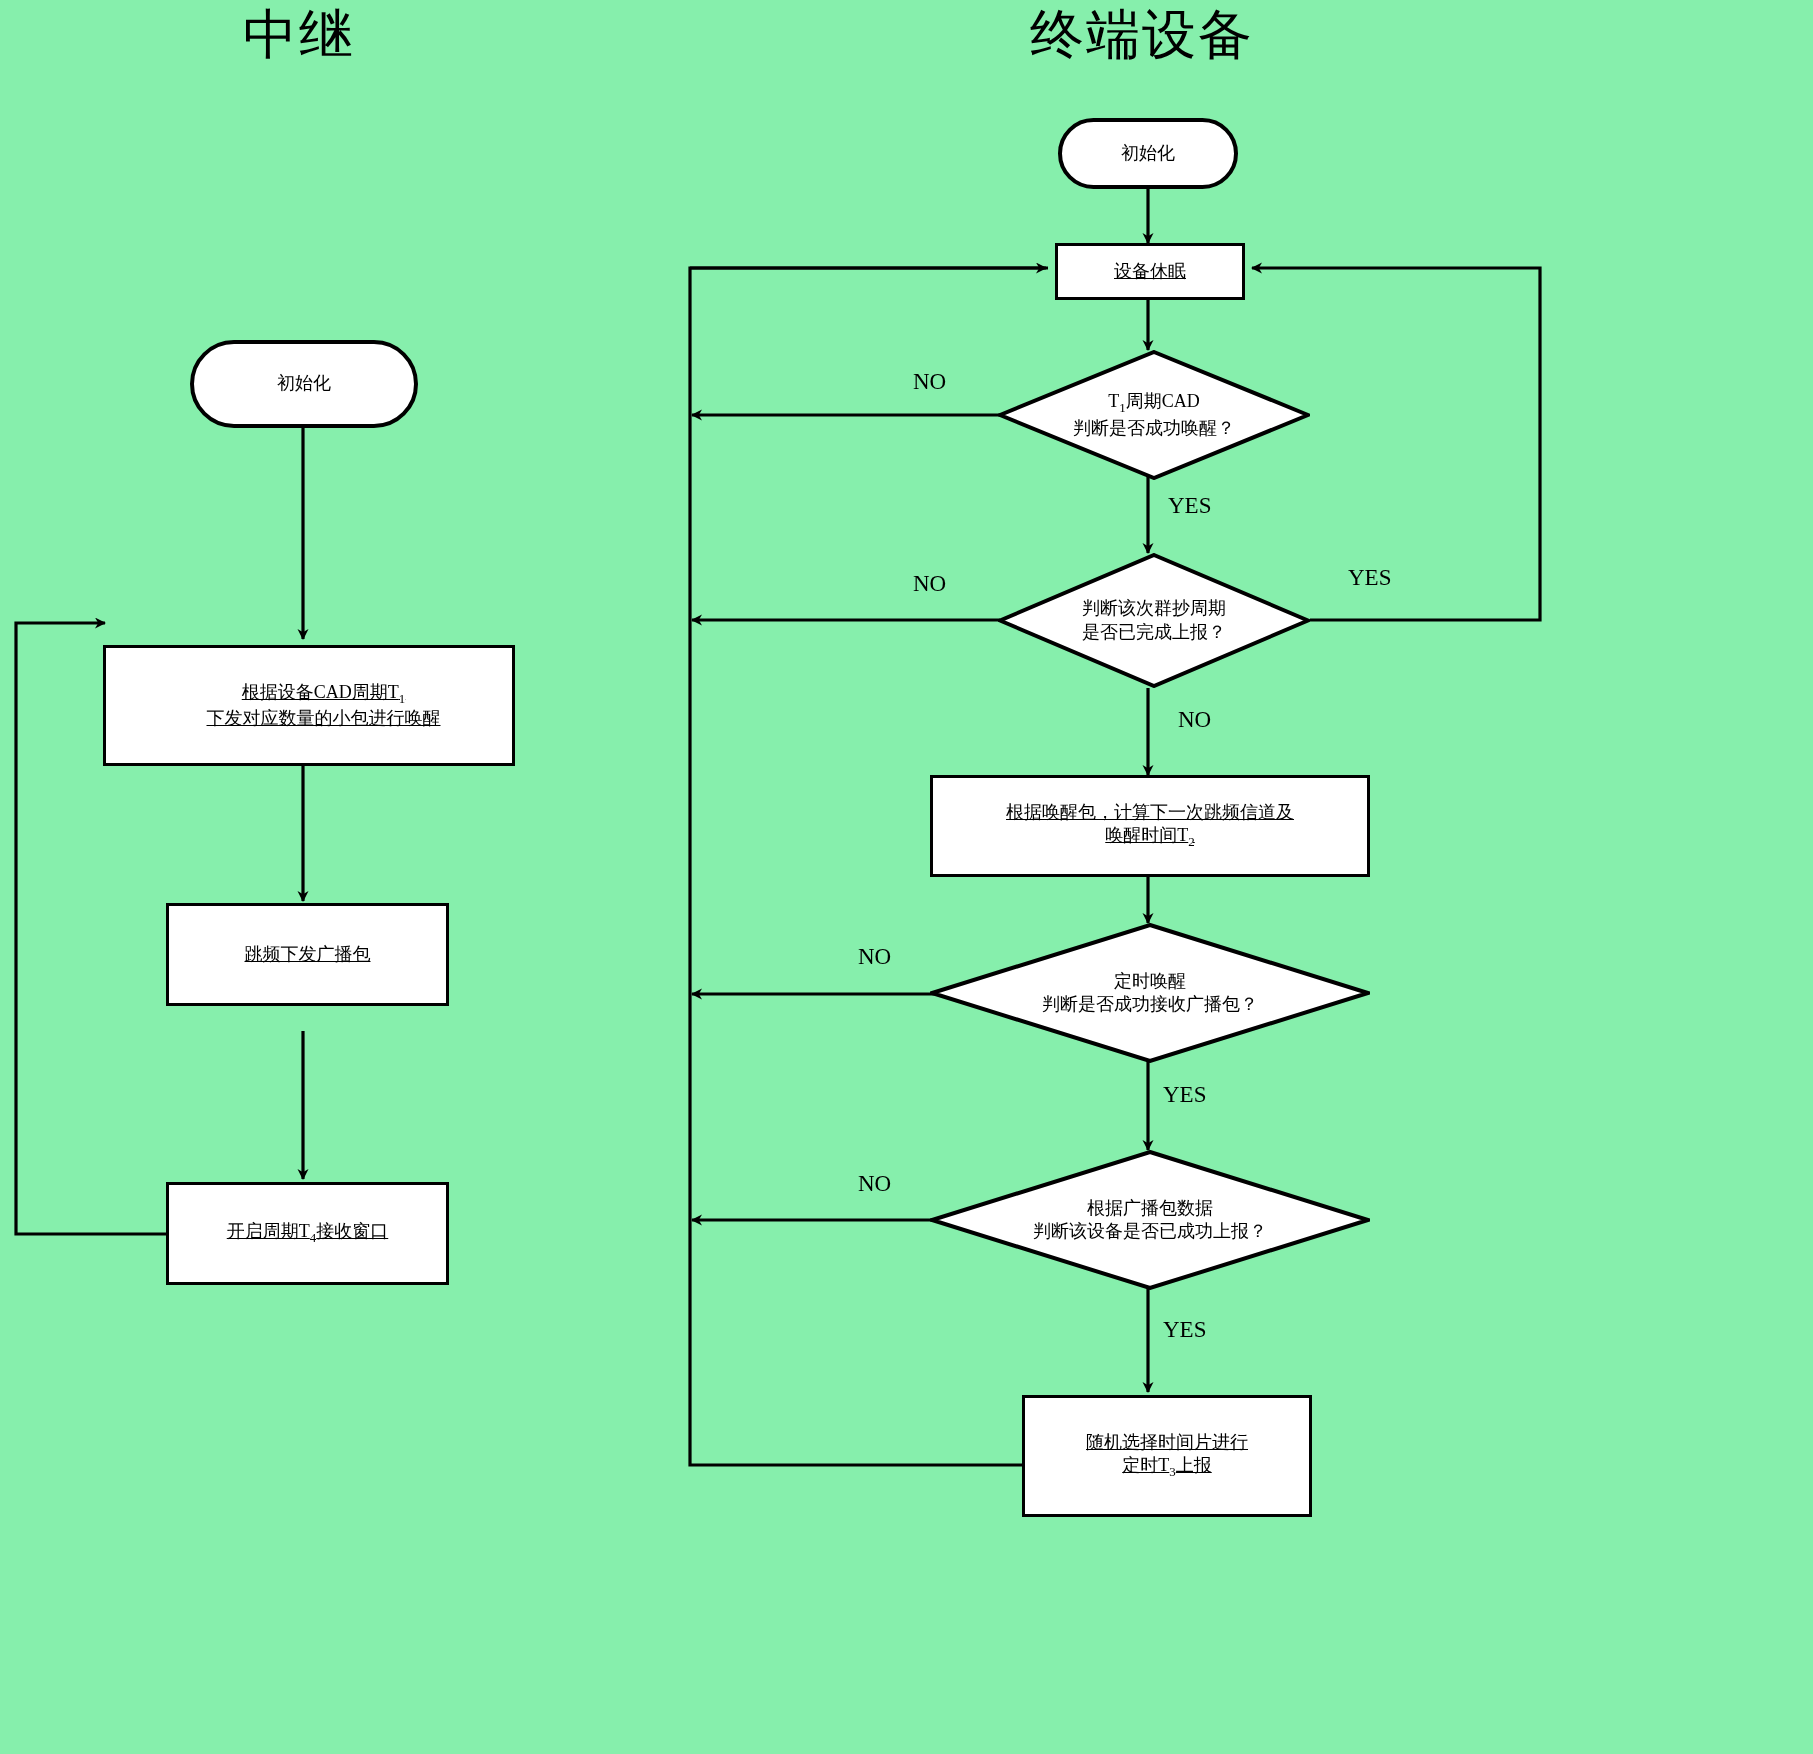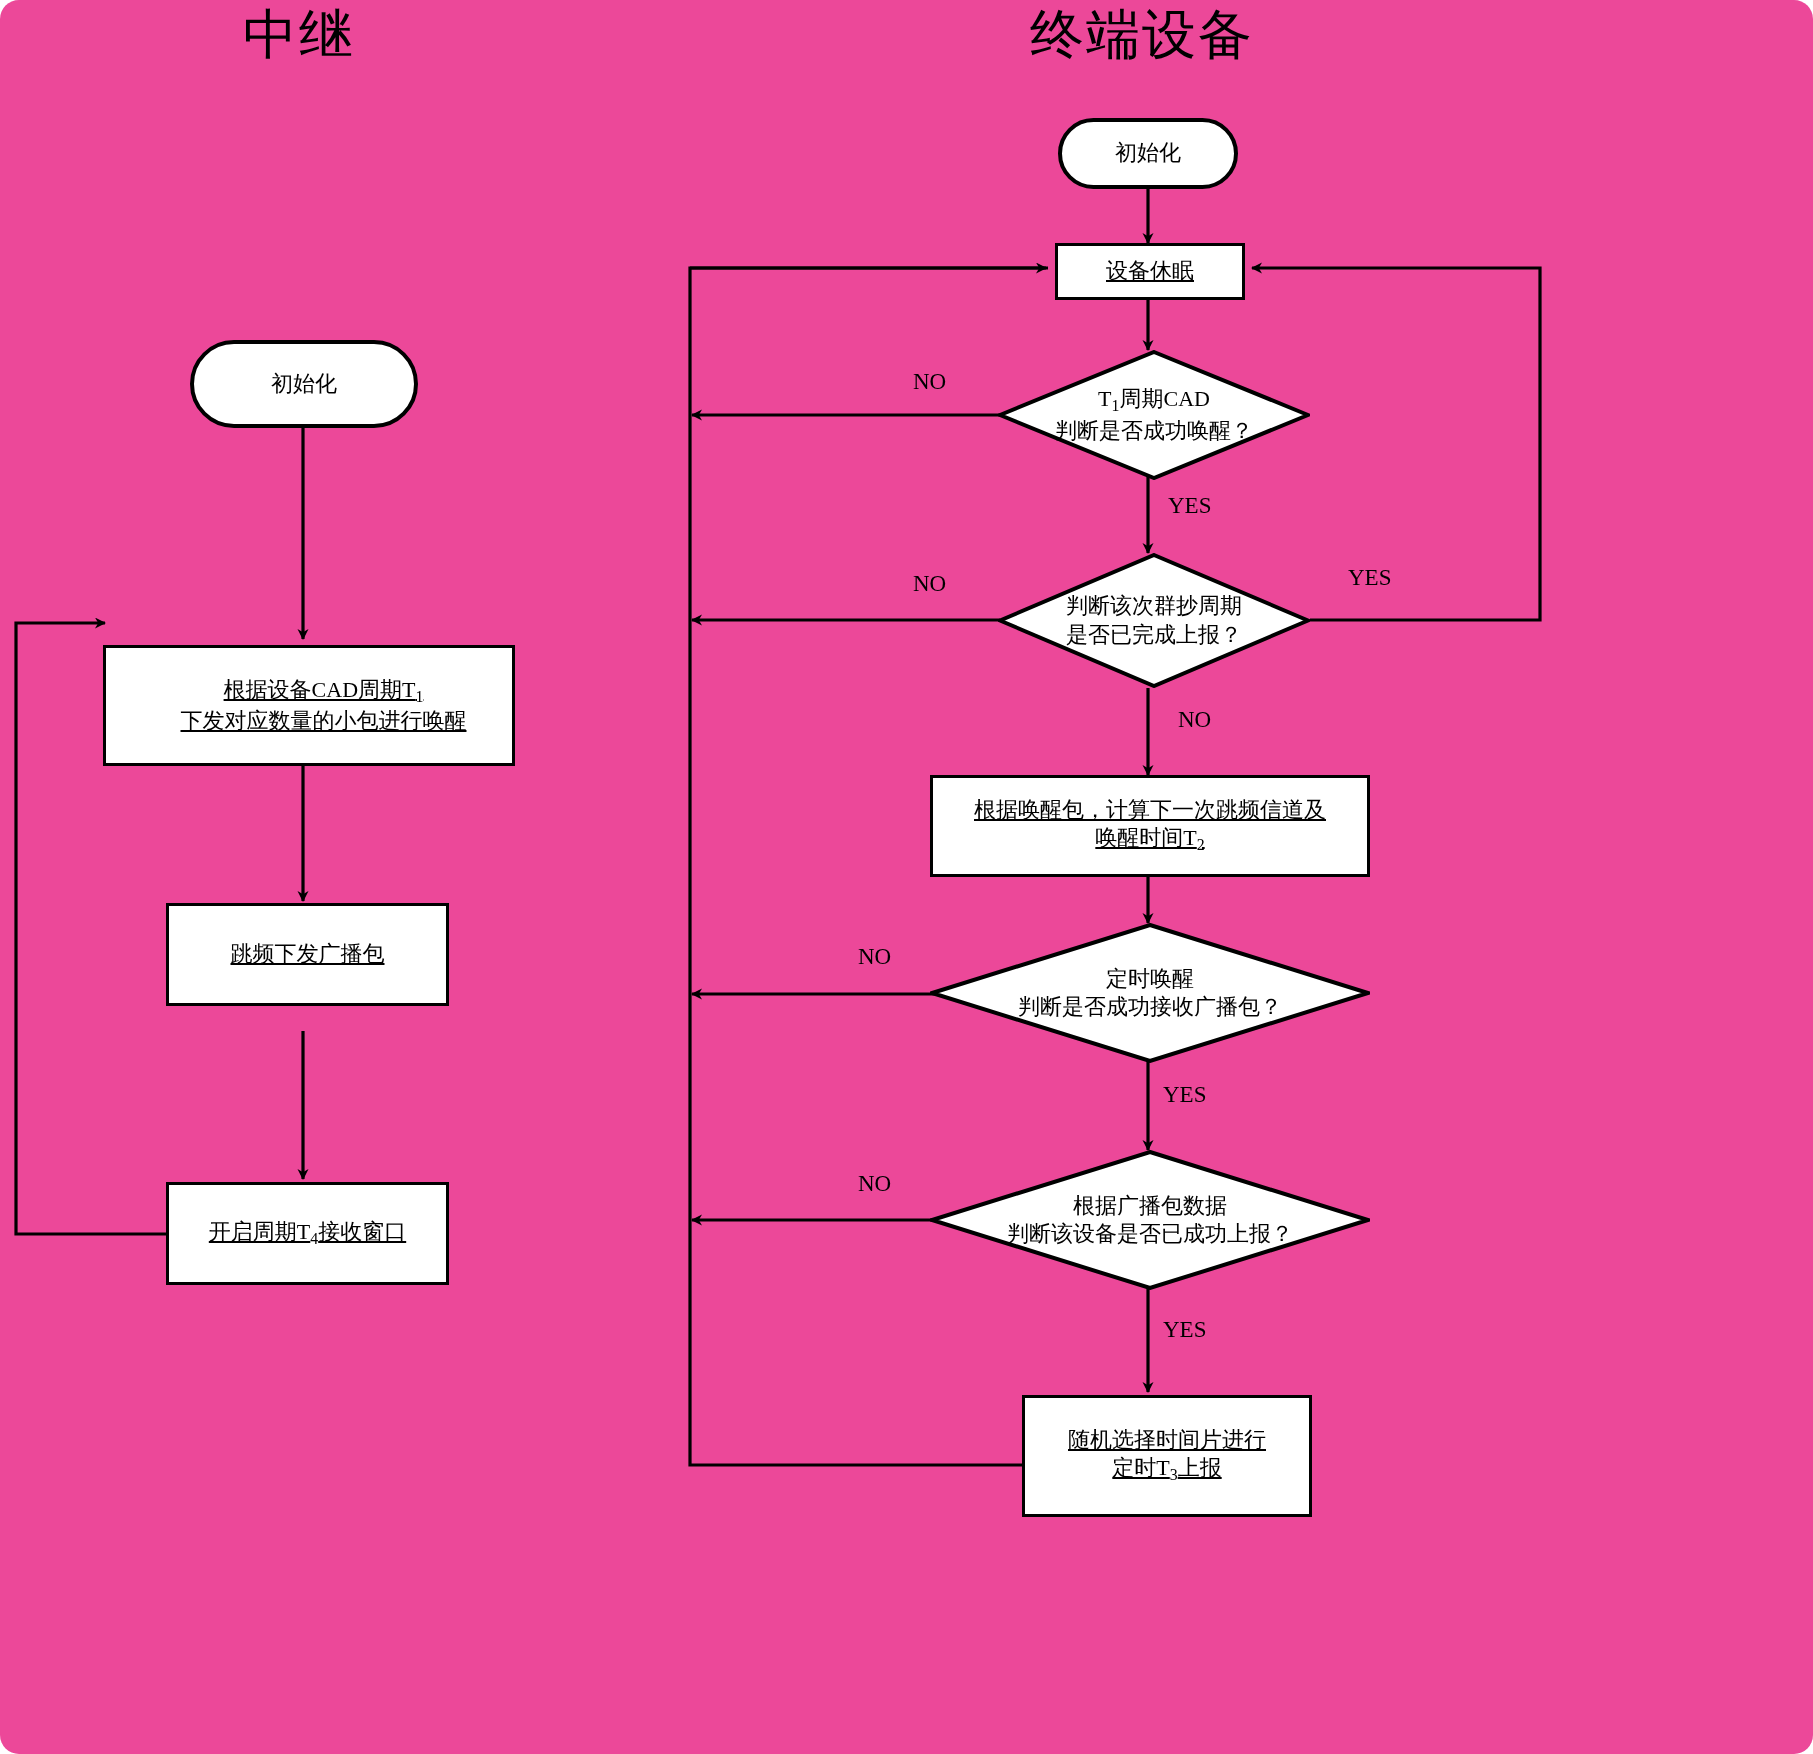--- a/index.html
+++ b/index.html
@@ -4,23 +4,22 @@
 <style>
   html,body{margin:0;padding:0;background:#ffffff;}
   body{
     font-family:"Liberation Serif","DejaVu Serif",serif;
     color:#000;
   }
   #stage{
     position:relative;
     width:1813px;
     height:1754px;
-    background:#ec4899;
+    background:#86efac;
     overflow:hidden;
-    border-radius:19px;
   }
   svg#wires{
     position:absolute;
     left:0; top:0;
     width:1813px;
     height:1754px;
     pointer-events:none;
   }
   .ttl{
     position:absolute;
@@ -31,21 +30,21 @@
     font-family:"Liberation Serif","DejaVu Serif",serif;
   }
   .node{
     position:absolute;
     box-sizing:border-box;
     display:flex;
     align-items:center;
     justify-content:center;
     text-align:center;
     background:#ffffff;
-    font-size:22px;
+    font-size:18px;
     line-height:1.28;
     z-index:3;
   }
   .proc{
     border:3px solid #000;
     text-decoration:underline;
   }
   .term{
     border:4px solid #000;
     border-radius:999px;

